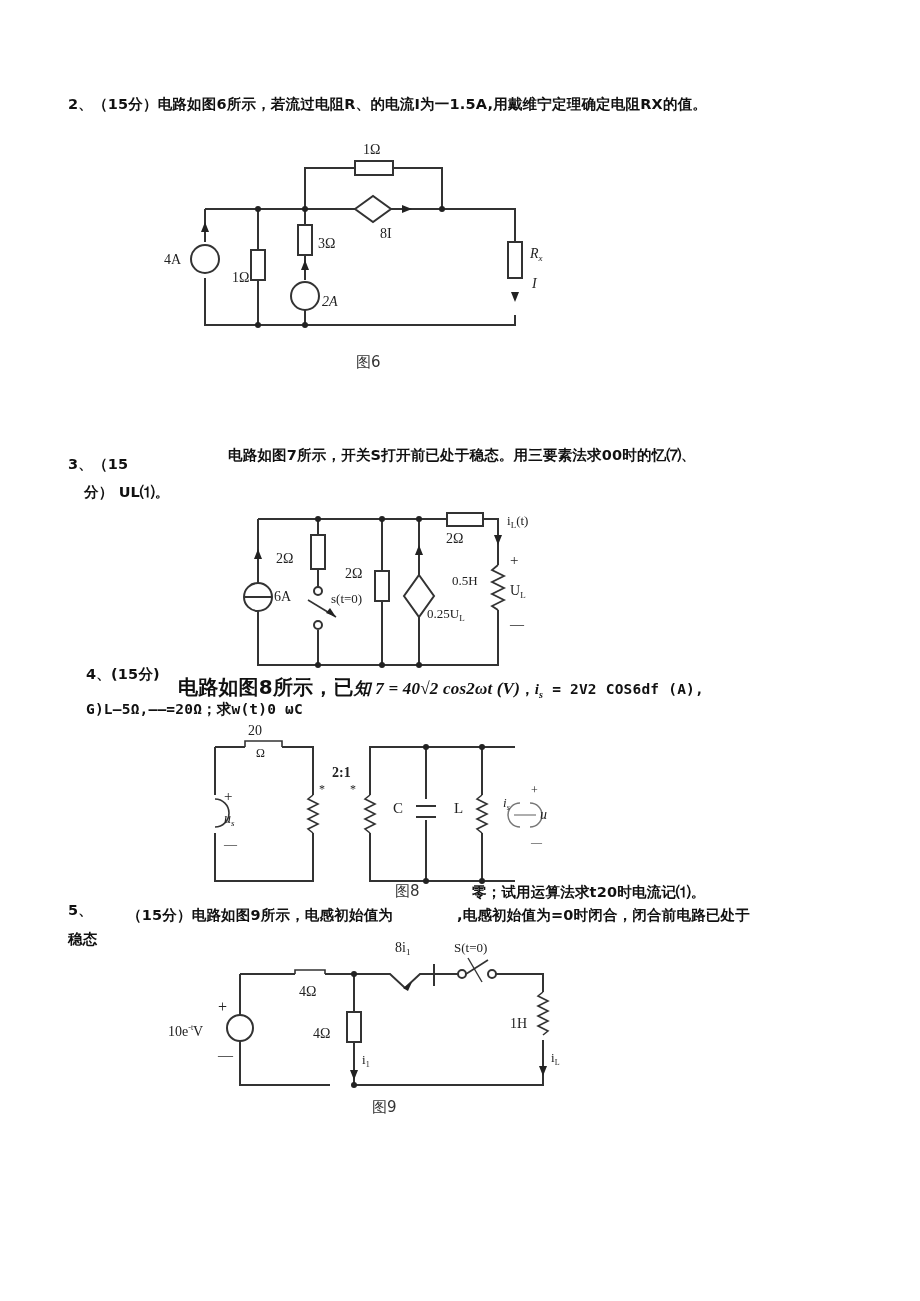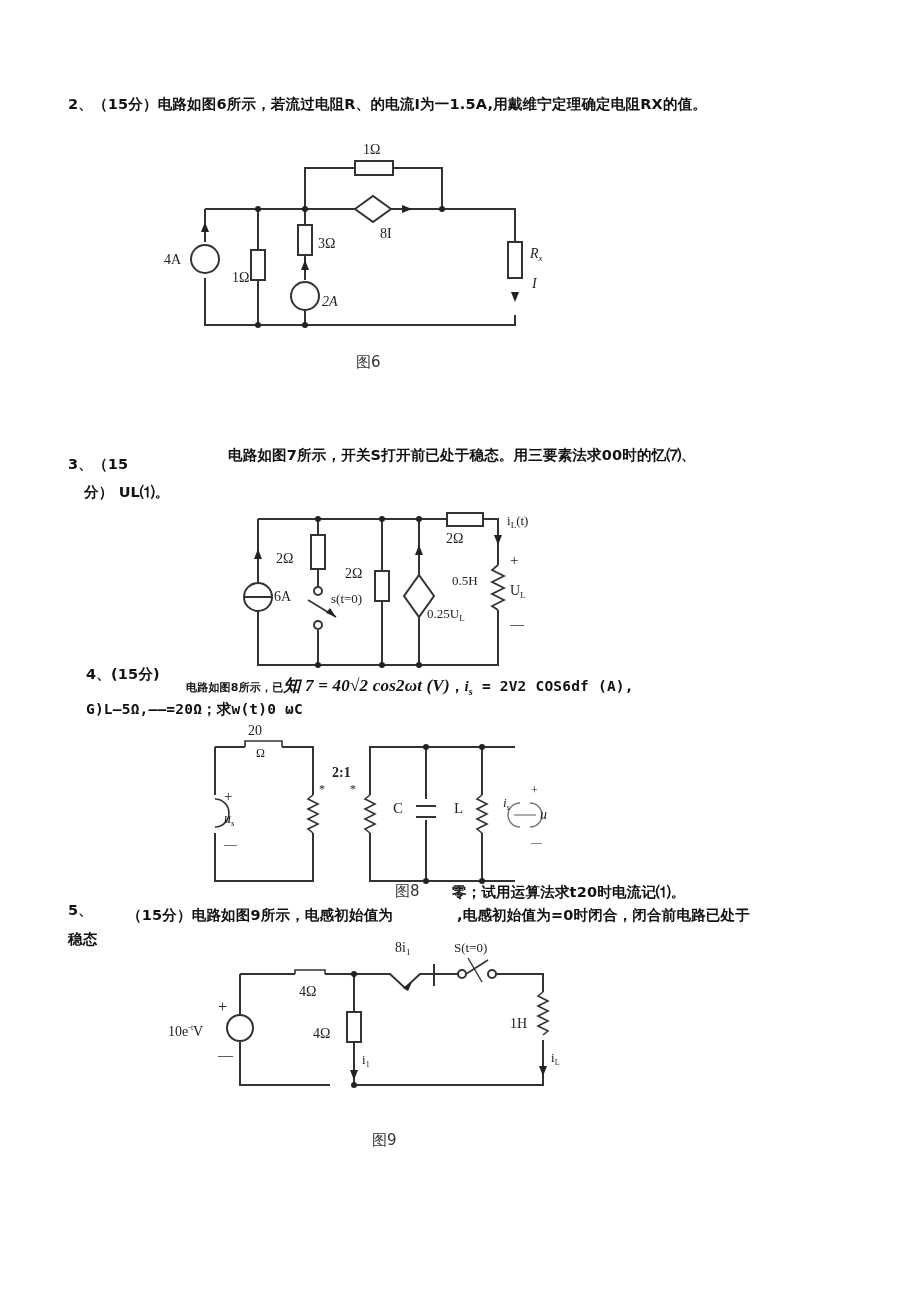--- a/index.html
+++ b/index.html
@@ -110,21 +110,21 @@
   <text x="246" y="38" font-size="14">2Ω</text>
   <text x="307" y="20" font-size="13"><tspan>i</tspan><tspan font-size="9" dy="3">L</tspan><tspan dy="-3">(t)</tspan></text>
   <text x="252" y="80" font-size="13">0.5H</text>
   <text x="310" y="60" font-size="15">+</text>
   <text x="310" y="90" font-size="14"><tspan>U</tspan><tspan font-size="9" dy="3">L</tspan></text>
   <text x="310" y="124" font-size="14">—</text>
 </svg>
 
 <div class="txt cjk" style="left:86px; top:667px;">4、(15分)</div>
 <div class="txt" style="left:178px; top:677px;">
-  <span class="cjk" style="font-size:11px;margin-left:8px;">电路如图8所示，已</span><span class="math it">知 7 = 40√2 cos2ωt  (V)</span><span>，</span><span class="math it" style="font-size:15px;"><span>i</span><sub style="font-size:10px;">s</sub></span><span> = 2V2 COS6df (A),</span>
+  <span class="cjk" style="font-size:20px;">电路如图8所示，已</span><span class="math it">知 7 = 40√2 cos2ωt  (V)</span><span>，</span><span class="math it" style="font-size:15px;"><span>i</span><sub style="font-size:10px;">s</sub></span><span> = 2V2 COS6df (A),</span>
 </div>
 <div class="txt" style="left:86px; top:702px;">G)L—5Ω,——=20Ω；求w(t)0 ωC</div>
 
 <svg class="fig" style="left:200px; top:715px;" width="350" height="170" viewBox="0 0 350 170">
   <g stroke="#333" stroke-width="2" fill="none">
     <path d="M15 32 H45 M82 32 H113 V80 M113 118 V166 H15 V118 M15 80 V32"></path>
     <path d="M45 32 V26 H82 V32" stroke-width="1.6"></path>
     <path d="M113 80 l-5 4 l10 5 l-10 5 l10 5 l-10 5 l10 5 l-10 5 l5 4" stroke-width="1.6"></path>
 
     <path d="M15 84 A14 14 0 0 1 15 112" stroke-width="1.6"></path>
@@ -157,21 +157,21 @@
   <text x="24" y="133" font-size="13">—</text>
   <text x="193" y="98" font-size="15">C</text>
   <text x="254" y="98" font-size="15">L</text>
   <text x="303" y="92" font-size="13" font-style="italic"><tspan>i</tspan><tspan font-size="8" dy="3">s</tspan></text>
   <text x="331" y="79" font-size="12">+</text>
   <text x="340" y="104" font-size="14" font-style="italic">u</text>
   <text x="331" y="131" font-size="11" fill="#777">—</text>
 </svg>
 <div class="cap" style="left:395px; top:882px;">图8</div>
 
-<div class="txt cjk" style="left:452px; top:885px;">零；试用运算法求t20时电流记⑴。</div>
+<div class="txt cjk" style="left:472px; top:885px;">零；试用运算法求t20时电流记⑴。</div>
 <div class="txt cjk" style="left:68px; top:903px;">5、</div>
 <div class="txt cjk" style="left:127px; top:908px;">（15分）电路如图9所示，电感初始值为</div>
 <div class="txt cjk" style="left:457px; top:908px;">,电感初始值为=0时闭合，闭合前电路已处于</div>
 <div class="txt cjk" style="left:68px; top:932px;">稳态</div>
 
 <svg class="fig" style="left:150px; top:930px;" width="420" height="190" viewBox="0 0 420 190">
   <g stroke="#333" stroke-width="2" fill="none">
     <path d="M90 44 H145 M175 44 H240 L255 58 L270 44 H310 M345 44 H393 V62 M393 110 V155 H205 M180 155 H90 V110 M90 86 V44"></path>
     <path d="M145 44 V40 H175 V44" stroke-width="1.6"></path>
     <circle cx="90" cy="98" r="13" fill="#fff"></circle>
@@ -200,13 +200,13 @@
   <text x="304" y="22" font-size="13">S(t=0)</text>
   <text x="149" y="66" font-size="14">4Ω</text>
   <text x="163" y="108" font-size="14">4Ω</text>
   <text x="68" y="82" font-size="16">+</text>
   <text x="18" y="106" font-size="14"><tspan>10e</tspan><tspan font-size="8" dy="-6">-t</tspan><tspan dy="6">V</tspan></text>
   <text x="68" y="130" font-size="15">—</text>
   <text x="360" y="98" font-size="14">1H</text>
   <text x="212" y="134" font-size="13"><tspan>i</tspan><tspan font-size="8" dy="3">1</tspan></text>
   <text x="401" y="132" font-size="13"><tspan>i</tspan><tspan font-size="8" dy="3">L</tspan></text>
 </svg>
-<div class="cap" style="left:372px; top:1098px;margin-top:33px;">图9</div>
+<div class="cap" style="left:372px; top:1098px;">图9</div>
 
 </body></html>

